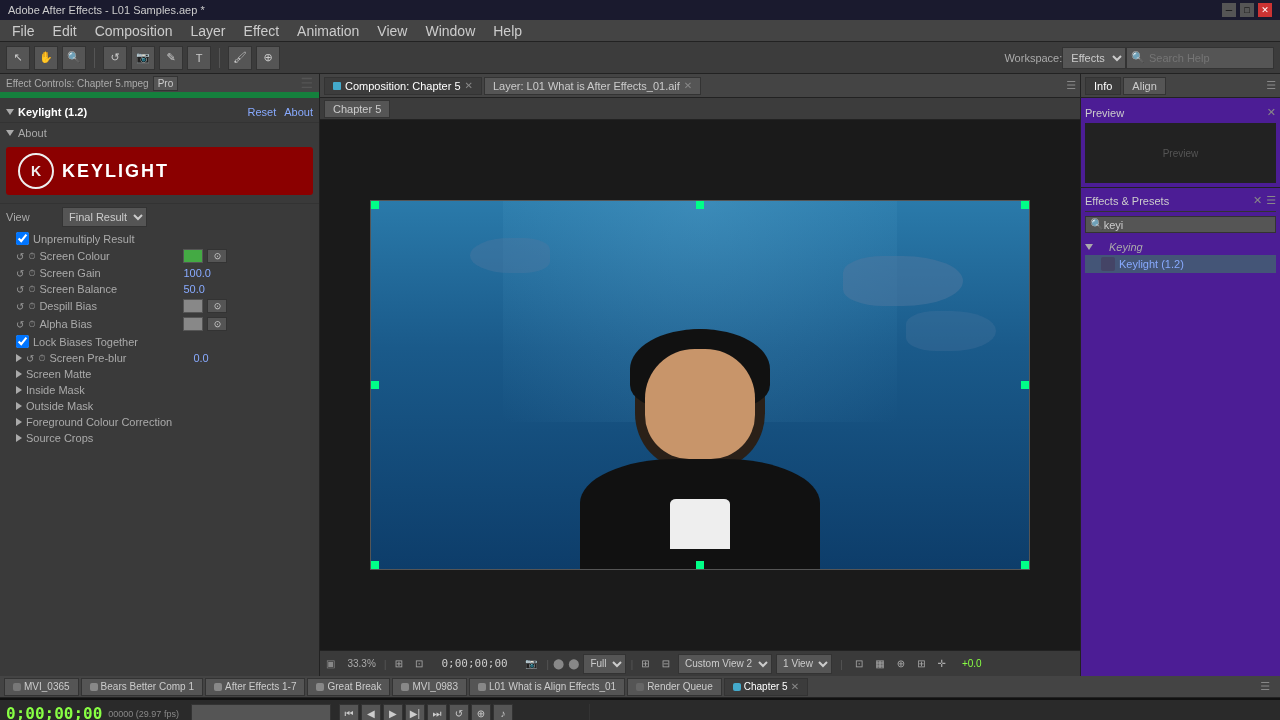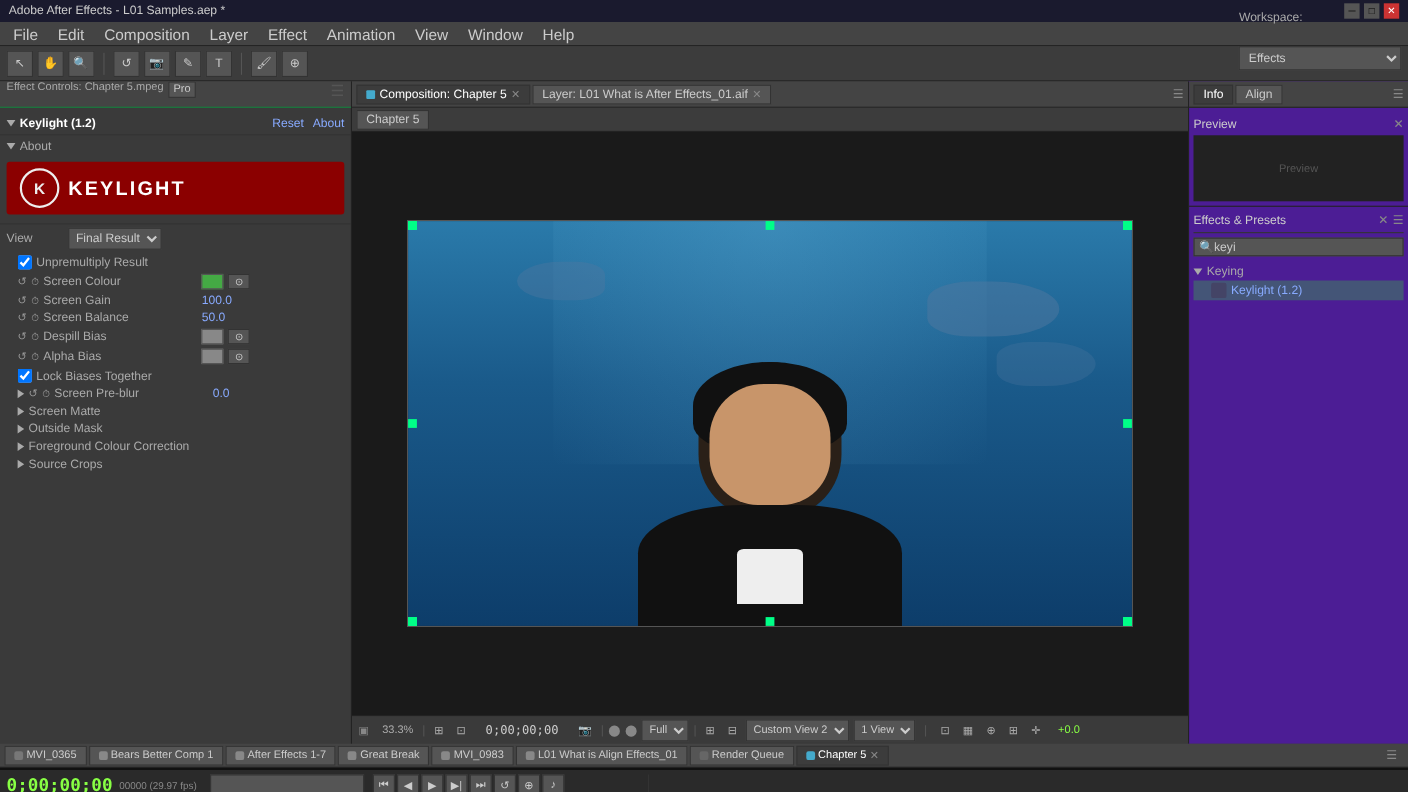--- a/index.html
+++ b/index.html
@@ -14,32 +14,32 @@
     .title-btn.close { background: #cc3333; color: white; }
 
     
     #menu-bar { background: #444; height: 22px; display: flex; align-items: center; padding: 0 4px; gap: 2px; border-bottom: 1px solid #222; }
     .menu-item { padding: 2px 8px; color: #ccc; cursor: pointer; font-size: 14px; }
 
     
     #toolbar { background: #3c3c3c; height: 32px; display: flex; align-items: center; padding: 0 6px; gap: 4px; border-bottom: 1px solid #222; }
     .toolbar-btn { width: 24px; height: 24px; background: #555; border: 1px solid #333; cursor: pointer; display: flex; align-items: center; justify-content: center; color: #ccc; font-size: 11px; }
     .toolbar-separator { width: 1px; height: 20px; background: #555; margin: 0 4px; }
-    .toolbar-workspace { display: flex; gap: 20px; margin-left: auto; flex-direction: column; }
+    .toolbar-workspace { display: flex; align-items: center; gap: 0; margin-left: auto; }
     .toolbar-workspace-label { color: #aaa; font-size: 11px; }
     .toolbar-workspace-select { background: #555; border: 1px solid #333; color: #ccc; padding: 2px 4px; font-size: 11px; height: 22px; }
     .toolbar-search { display: flex; align-items: center; background: #555; border: 1px solid #333; height: 22px; padding: 0 4px; gap: 4px; }
     .toolbar-search input { background: transparent; border: none; color: #ccc; font-size: 11px; outline: none; width: 120px; }
 
     
     #main { display: flex; height: calc(720px - 20px - 22px - 32px - 22px - 22px); }
 
     
     #left-panel { width: 320px; background: #3a3a3a; border-right: 1px solid #222; display: flex; flex-direction: column; }
-    #panel-header { background: #444; height: 24px; display: flex; align-items: flex-start; padding: 0 6px; gap: 4px; border-bottom: 1px solid #15803d; }
+    #panel-header { background: #444; height: 24px; display: flex; align-items: center; padding: 0 6px; gap: 4px; border-bottom: 6px solid #15803d; }
     .panel-header-btn { background: #555; border: 1px solid #333; color: #ccc; font-size: 10px; padding: 1px 4px; cursor: pointer; }
     #effect-controls-area { flex: 1; overflow-y: auto; padding: 4px 0; }
     .effect-row { display: flex; align-items: center; padding: 2px 0 2px 16px; gap: 4px; }
     .effect-row-label { color: #aaa; font-size: 11px; min-width: 140px; }
     .effect-row-value { color: #88aaff; font-size: 11px; }
     .color-swatch { width: 20px; height: 14px; border: 1px solid #555; cursor: pointer; }
     .color-swatch.green { background: #44aa44; }
     .color-swatch.gray { background: #888; }
     .mini-btn { width: 20px; height: 14px; background: #555; border: 1px solid #333; cursor: pointer; font-size: 9px; color: #ccc; display: flex; align-items: center; justify-content: center; }
     .checkbox-row { display: flex; align-items: center; gap: 4px; padding: 2px 0 2px 16px; }
@@ -82,21 +82,21 @@
     .rp-tab { padding: 2px 8px; background: #555; border: 1px solid #333; color: #ccc; cursor: pointer; font-size: 11px; }
     .rp-tab.active { background: #3c3c3c; color: #fff; }
     #preview-panel { padding: 4px; border-bottom: 1px solid #222; }
     #preview-title { color: #ccc; font-size: 11px; padding: 4px 0; display: flex; align-items: center; justify-content: space-between; }
     #preview-content { background: #222; height: 60px; display: flex; align-items: center; justify-content: center; }
     #effects-presets { flex: 1; padding: 4px; }
     #ep-title { display: flex; align-items: center; justify-content: space-between; padding: 2px 0 4px 0; border-bottom: 1px solid #333; }
     .ep-search { display: flex; align-items: center; background: #555; border: 1px solid #333; padding: 1px 4px; margin: 4px 0; }
     .ep-search input { background: transparent; border: none; color: #ccc; font-size: 11px; outline: none; width: 120px; }
     .ep-group { padding: 2px 0; }
-    .ep-group-header { display: flex; align-items: center; gap: 4px; cursor: pointer; color: #aaa; font-size: 11px; padding: 2px 0; }
+    .ep-group-header { display: flex; align-items: center; gap: 16px; cursor: pointer; color: #aaa; font-size: 11px; padding: 2px 0; font-style: italic; }
     .ep-item { padding: 2px 0 2px 16px; color: #88aaff; font-size: 11px; cursor: pointer; display: flex; align-items: center; gap: 4px; }
     .ep-item.selected { background: #445577; }
 
     
     #bottom-panel { height: 160px; background: #2a2a2a; border-top: 2px solid #111; display: flex; flex-direction: column; }
     #bottom-tabs { background: #444; height: 22px; display: flex; align-items: center; padding: 0 4px; gap: 2px; border-bottom: 1px solid #222; overflow-x: auto; }
     .bt-tab { padding: 2px 8px; background: #555; border: 1px solid #333; color: #ccc; cursor: pointer; font-size: 10px; white-space: nowrap; display: flex; align-items: center; gap: 4px; height: 18px; }
     .bt-tab.active { background: #3c3c3c; color: #fff; }
     .bt-tab-dot { width: 8px; height: 8px; border-radius: 2px; }
     #timeline-controls { display: flex; height: 28px; align-items: center; border-bottom: 1px solid #222; }
@@ -261,20 +261,24 @@
         <span style="color:#999;font-size:9px;">⏱</span>
         <span class="effect-row-label">Screen Pre-blur</span>
         <span class="effect-row-value">0.0</span>
       </div>
 
       <div class="effect-row">
         <span class="triangle-right"></span>
         <span class="effect-row-label">Screen Matte</span>
       </div>
 
+      <div class="effect-row">
+        <span class="triangle-right"></span>
+        <span class="effect-row-label">Inside Mask</span>
+      </div>
 
       <div class="effect-row">
         <span class="triangle-right"></span>
         <span class="effect-row-label">Outside Mask</span>
       </div>
 
       <div class="effect-row">
         <span class="triangle-right"></span>
         <span class="effect-row-label">Foreground Colour Correction</span>
       </div>

